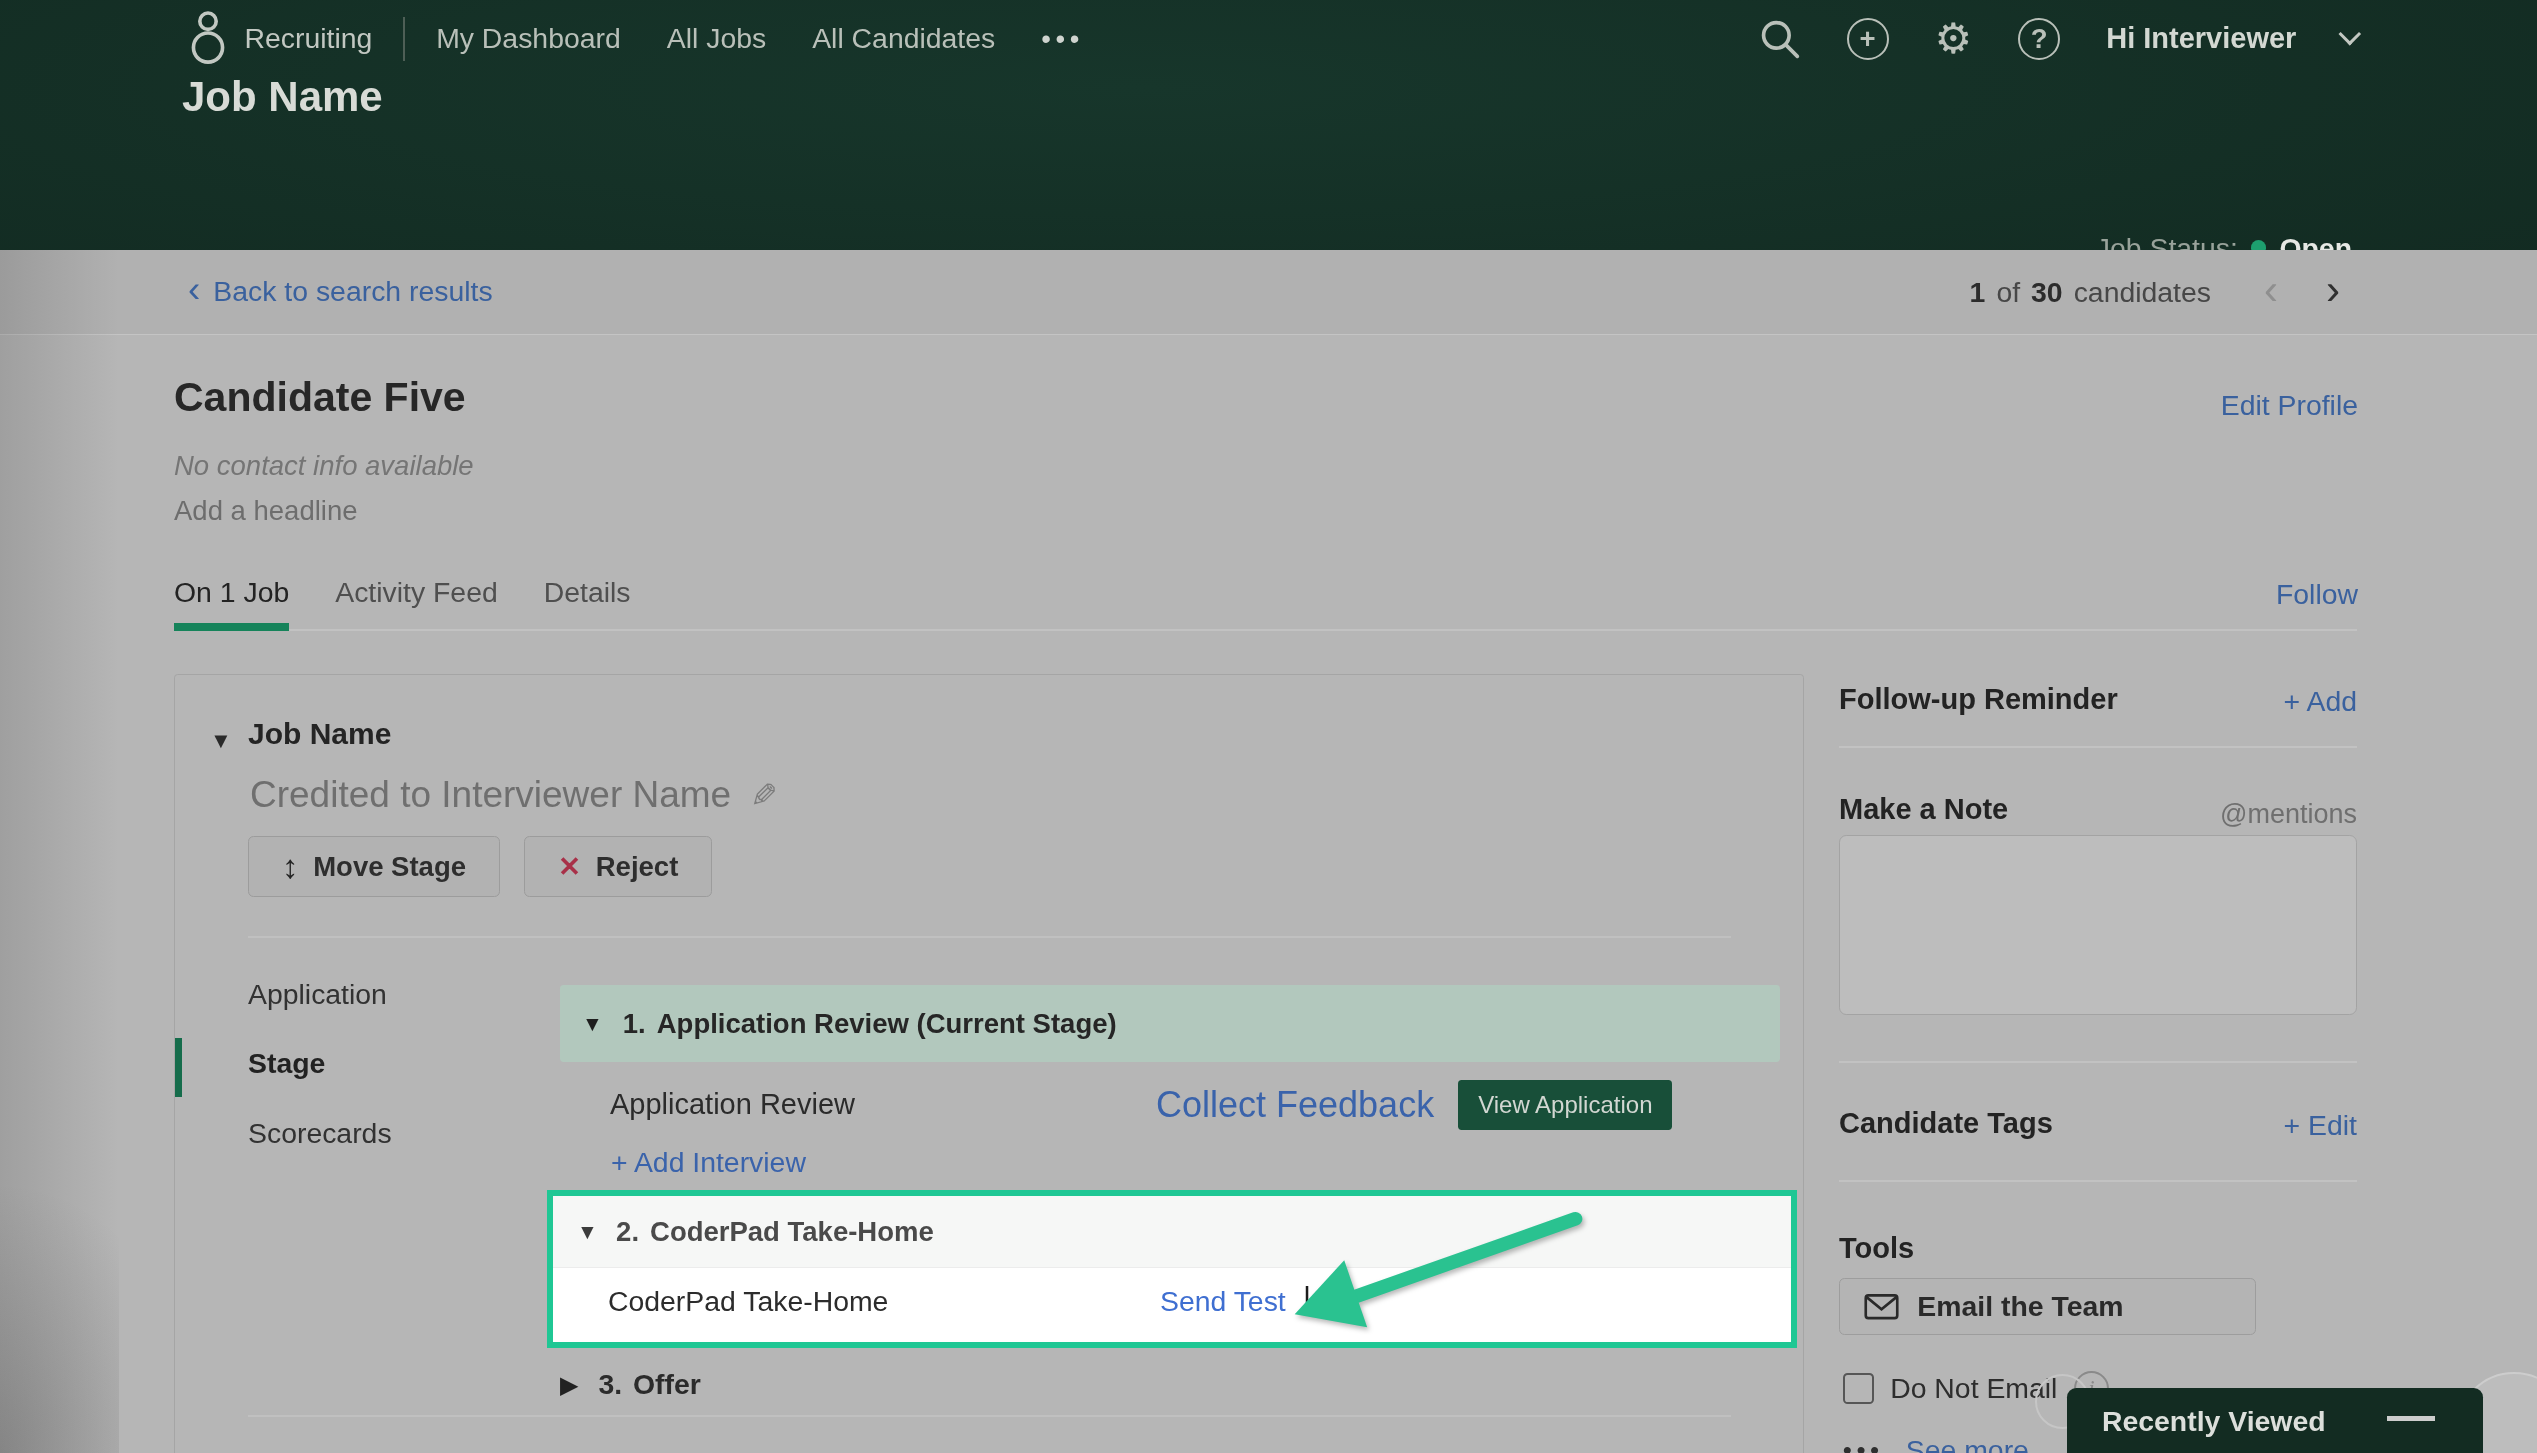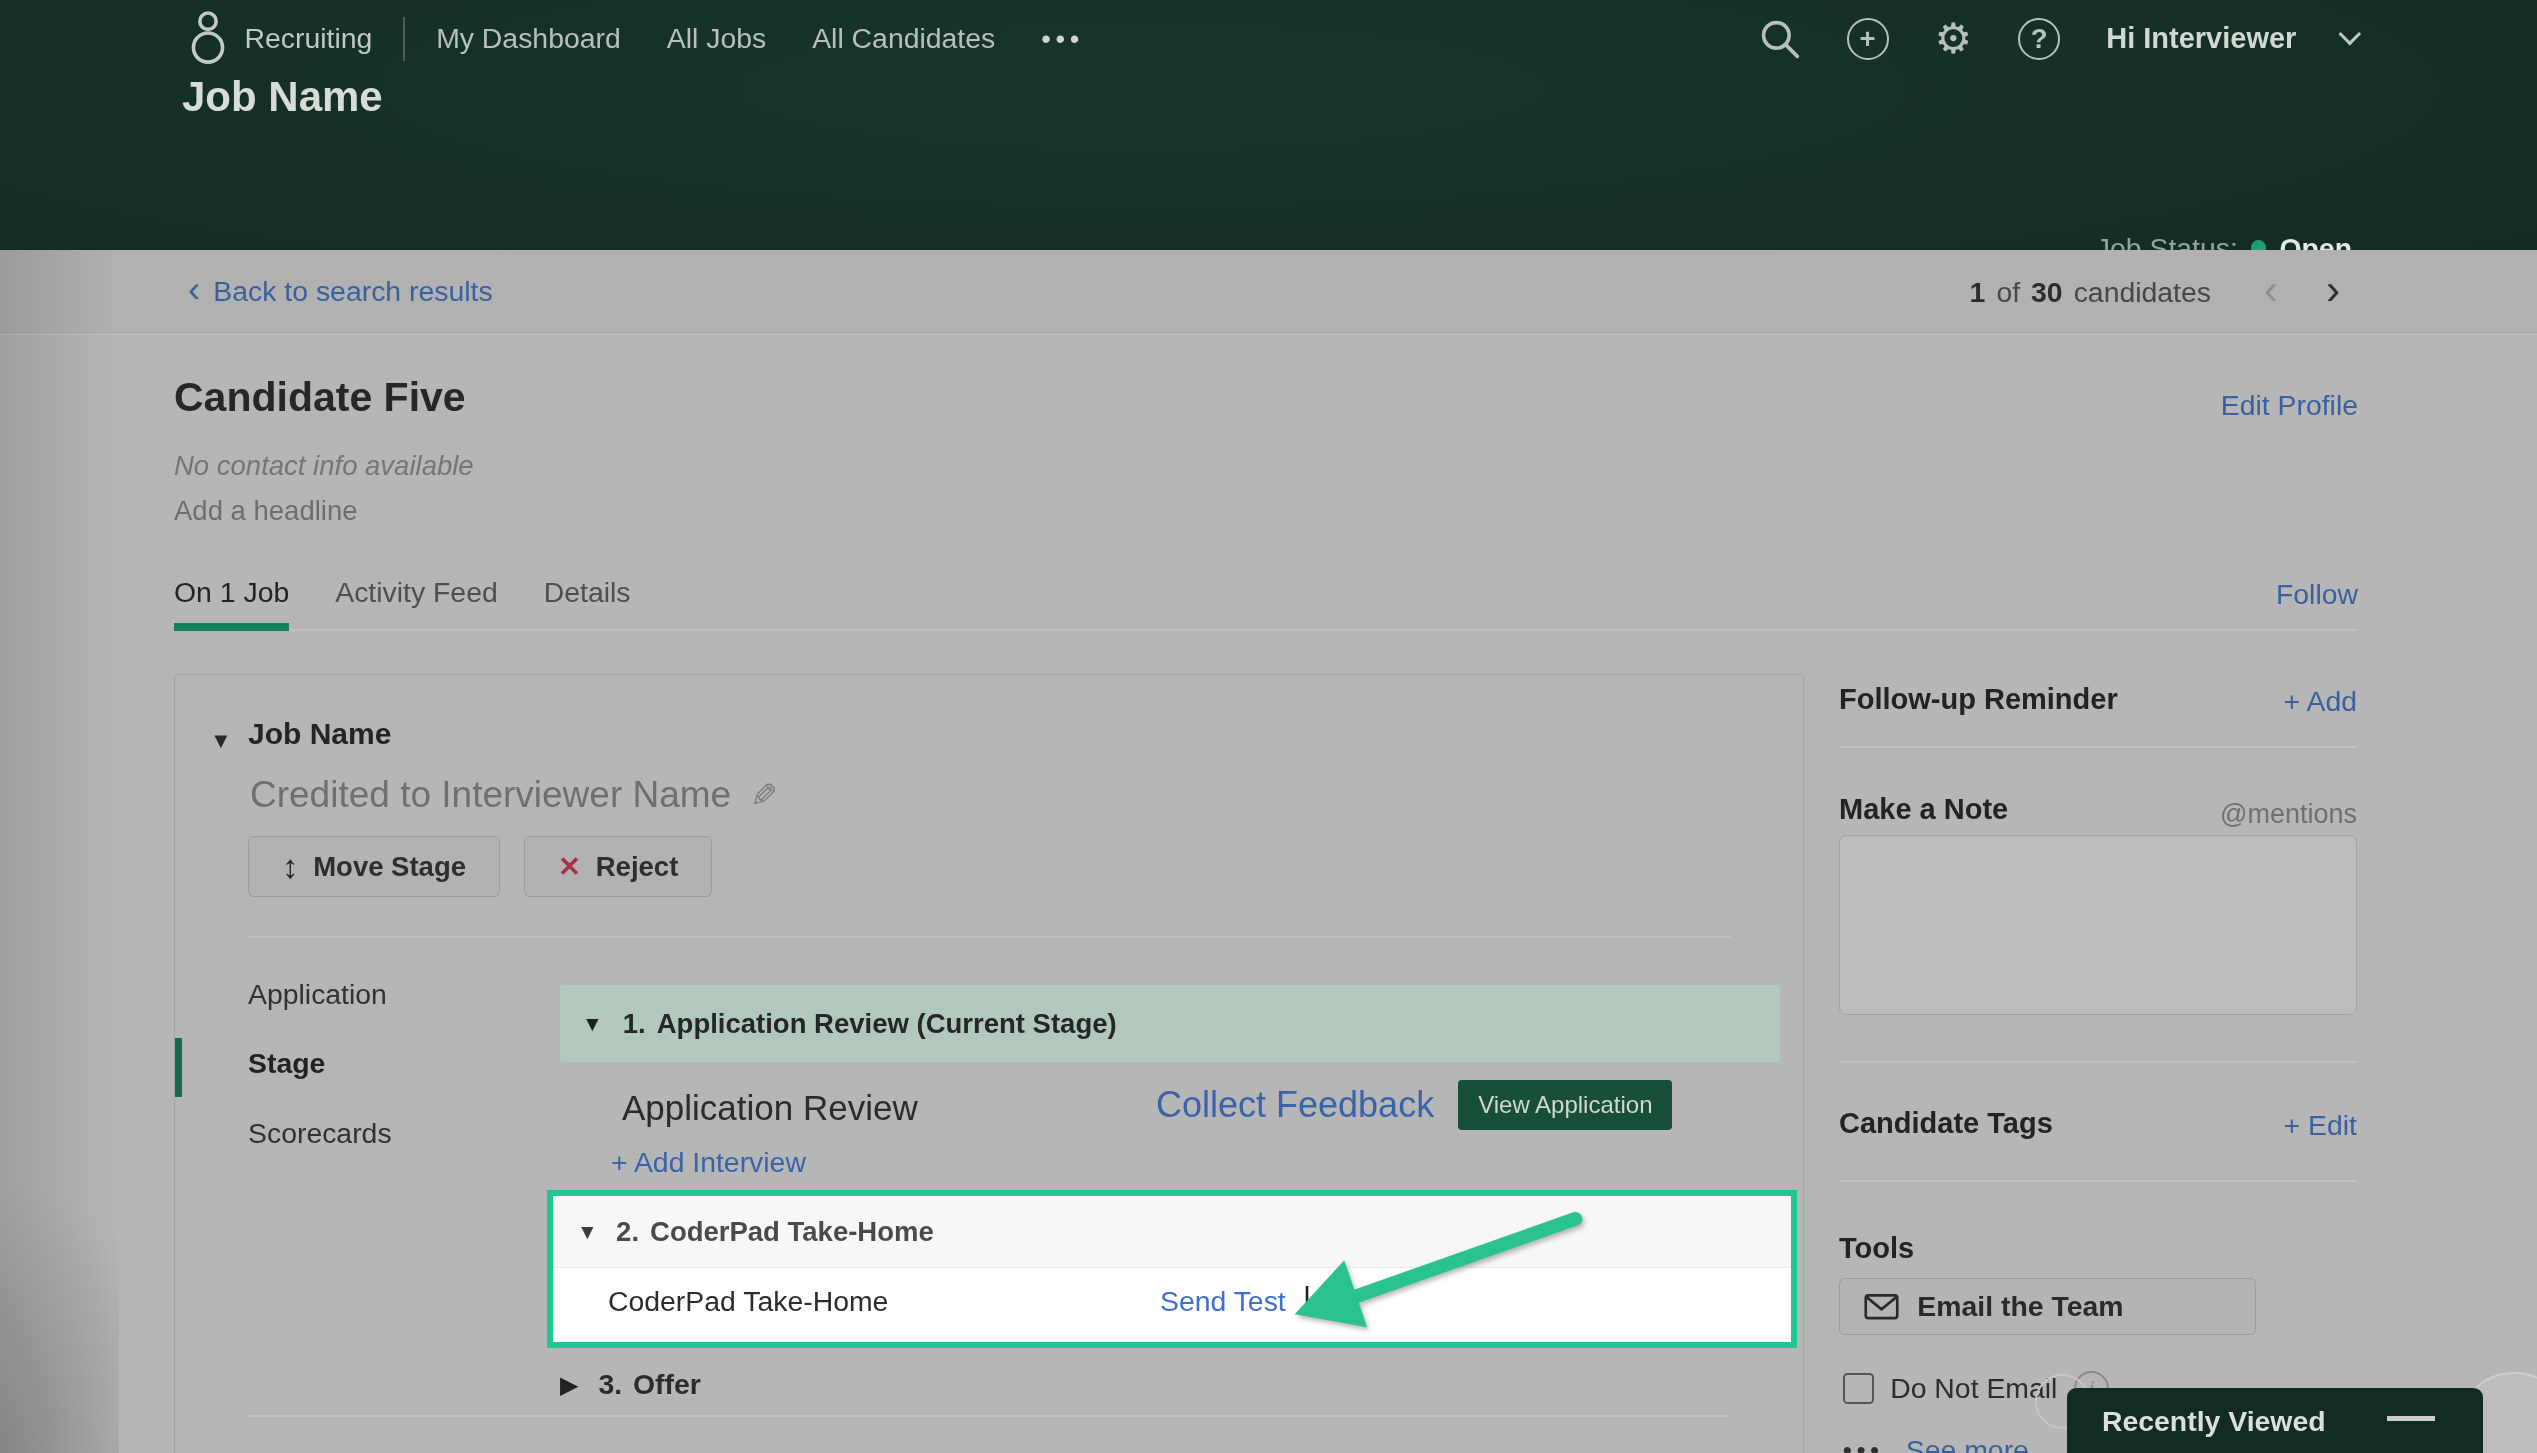--- a/index.html
+++ b/index.html
@@ -77,21 +77,21 @@
   .sec-app { top:303px; } .sec-stage { top:372px; font-weight:bold; color:#222; } .sec-score { top:442px; }
   .stage-bar { position:absolute; left:0; top:363px; width:7.3px; height:59px; background:#156c4b; }
 
   .srow1 { position:absolute; left:385px; top:310px; width:1220px; height:77px; background:#b2c8bd;
            border-radius:3.7px; display:flex; align-items:center; }
   .srow1 .caret { margin-left:22px; font-size:21px; color:#1f1f1f; cursor:pointer; }
   .srow1 .num { margin-left:20px; font-size:27.5px; font-weight:bold; color:#262626; }
   .srow1 .ttl { margin-left:11px; font-size:27.5px; font-weight:bold; color:#262626; }
   .srow1 .meta { margin-left:26px; font-size:27px; color:#6d6d6d; }
   .srow2 { position:absolute; left:385px; top:396px; width:1220px; height:73px; }
-  .srow2-label { position:absolute; left:50px; top:16.5px; font-size:35px; color:#2b2b2b;margin-left:12px; }
+  .srow2-label { position:absolute; left:50px; top:16.5px; font-size:29px; color:#2b2b2b; }
   .srow2-actions { position:absolute; left:596px; top:9.2px; display:flex; align-items:center; gap:24px; }
   .link-cf { font-size:36px; color:#3a63ab; cursor:pointer; }
   .btn-va { background:#184f39; color:#d2d7d2; font-size:24px; padding:11px 20px; border-radius:3.7px; cursor:pointer; }
   .add-int { position:absolute; left:436px; top:471px; font-size:28.4px; color:#3a63ab; cursor:pointer; }
 
   .hl-box { position:absolute; left:372px; top:515px; width:1250px; height:158px;
             border:6.4px solid #1fc794; background:#ffffff; z-index:5; }
   .hl-row-a { height:72px; background:#f6f7f6; border-bottom:1.8px solid #ececec; display:flex; align-items:center; }
   .hl-row-a .caret { margin-left:24px; font-size:21px; color:#3c3c3c; cursor:pointer; }
   .hl-row-a .num { margin-left:18.3px; font-size:27.5px; font-weight:bold; color:#4a4a4a; }

